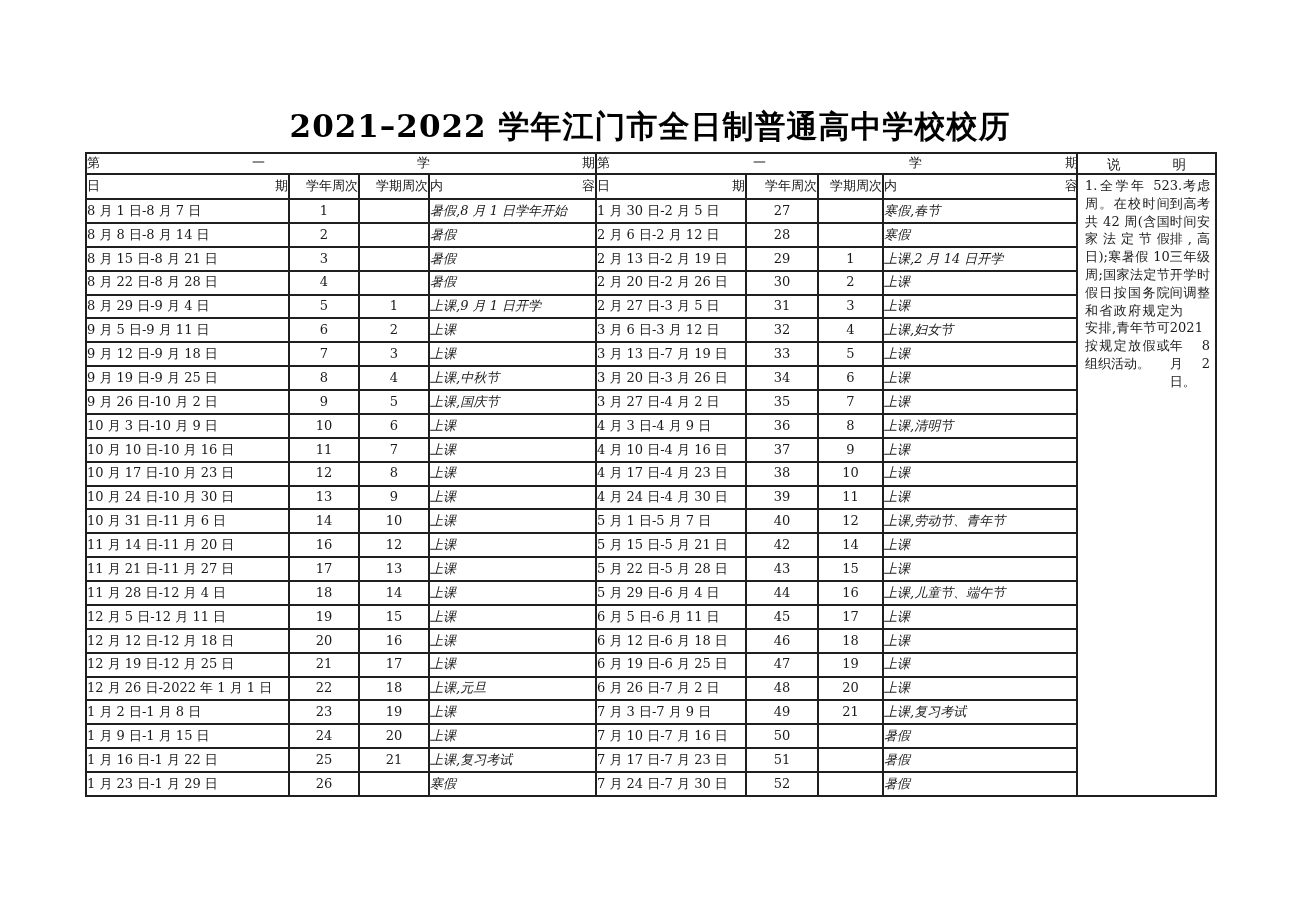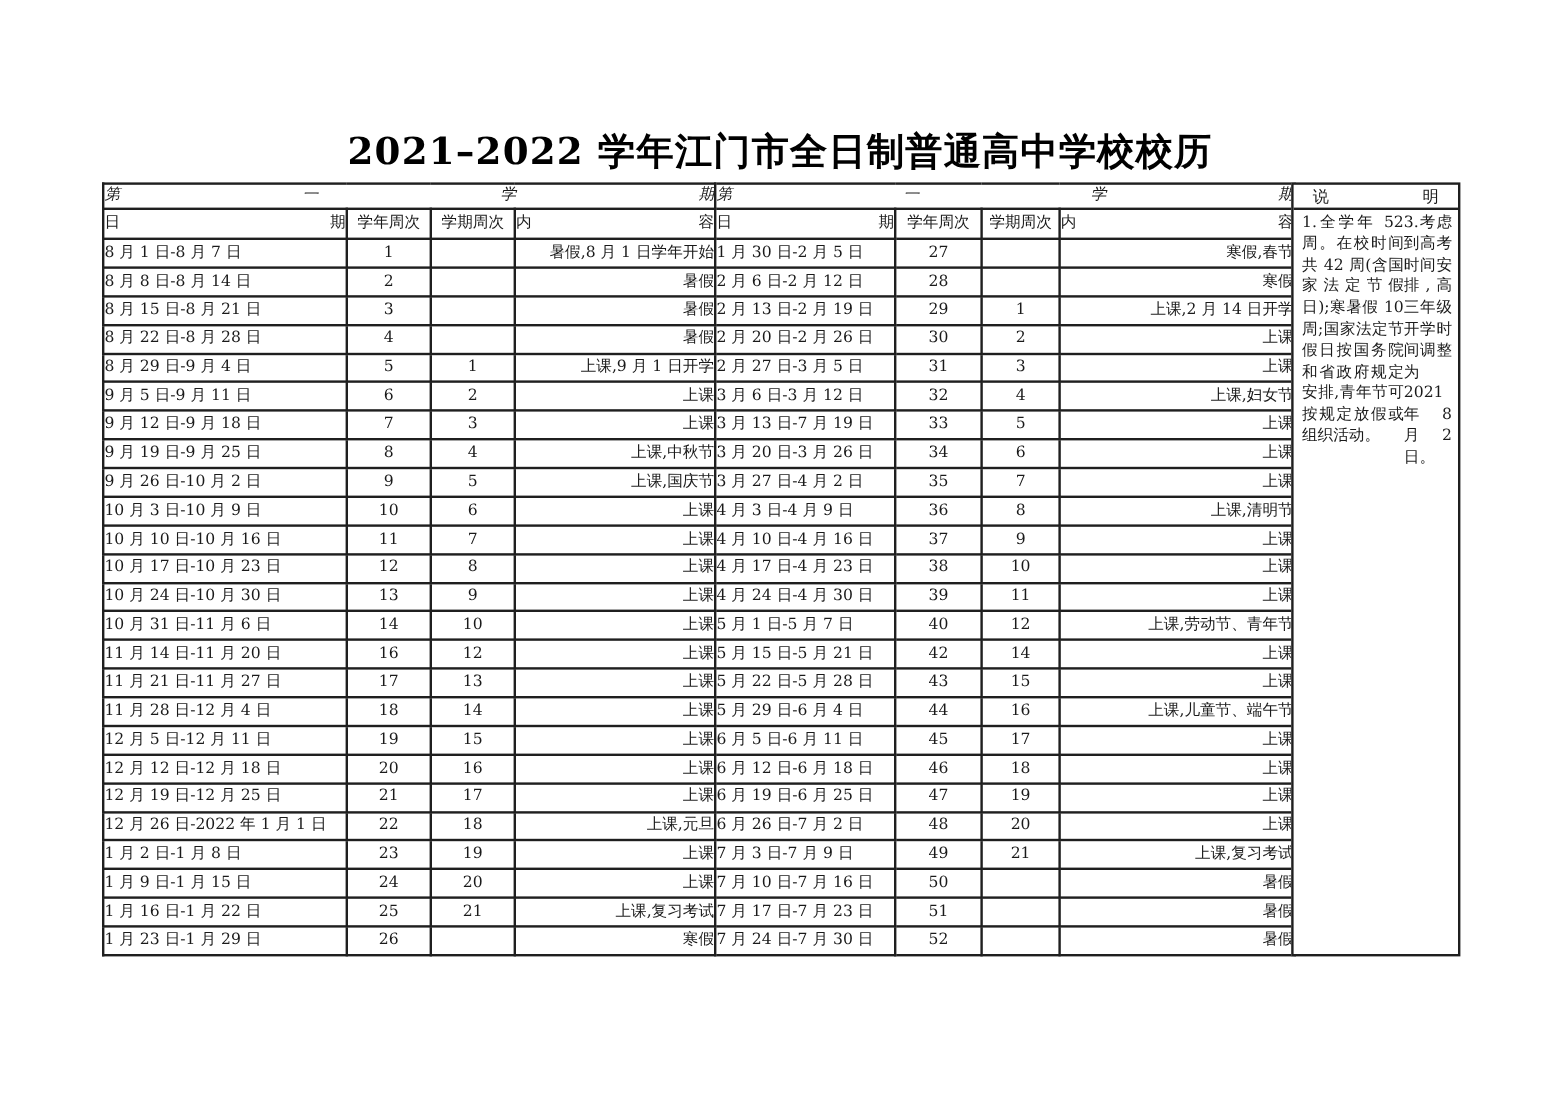--- a/index.html
+++ b/index.html
@@ -46,43 +46,43 @@
     overflow: hidden;
     white-space: nowrap;
   }
   tr.h1 { height: 21px; }
   tr.h2 { height: 25px; }
   tbody tr { height: 23px; }
   .jh {
     text-align: justify;
     text-align-last: justify;
   }
-  th.sem    { padding: 0 85px; font-size: 13.5px; font-style: italic; }
+  th.sem    { padding: 0 85px; font-size: 13.5px; }
   th.dateh  { padding: 0 28px; }
-  th.weekh  { text-align: center; font-size: 12.5px; }
+  th.weekh  { text-align: right; font-size: 12.5px; }
   th.conth  { padding: 0 40px; }
   td.c-date    { text-align: left; padding-left: 7px; }
   td.c-num     { text-align: center; }
-  td.c-content { text-align: right; padding-left: 8px; }
+  td.c-content { text-align: left; padding-left: 8px; font-style: italic; }
   .notes-panel {
     position: absolute;
     left: 1076px;
     top: 152px;
     width: 141px;
     height: 645px;
     border: 2px solid #1f1f1f;
     box-sizing: border-box;
     background: #ffffff;
   }
   .notes-header {
     height: 21px;
     line-height: 21px;
     border-bottom: 2px solid #1f1f1f;
     font-size: 13.5px;
-    padding: 0 16px;
+    padding: 0 29px;
     box-sizing: border-box;
   }
   .notes-body {
     position: absolute;
     top: 23px;
     bottom: 0;
     left: 0;
     right: 0;
     display: flex;
     flex-direction: row;

